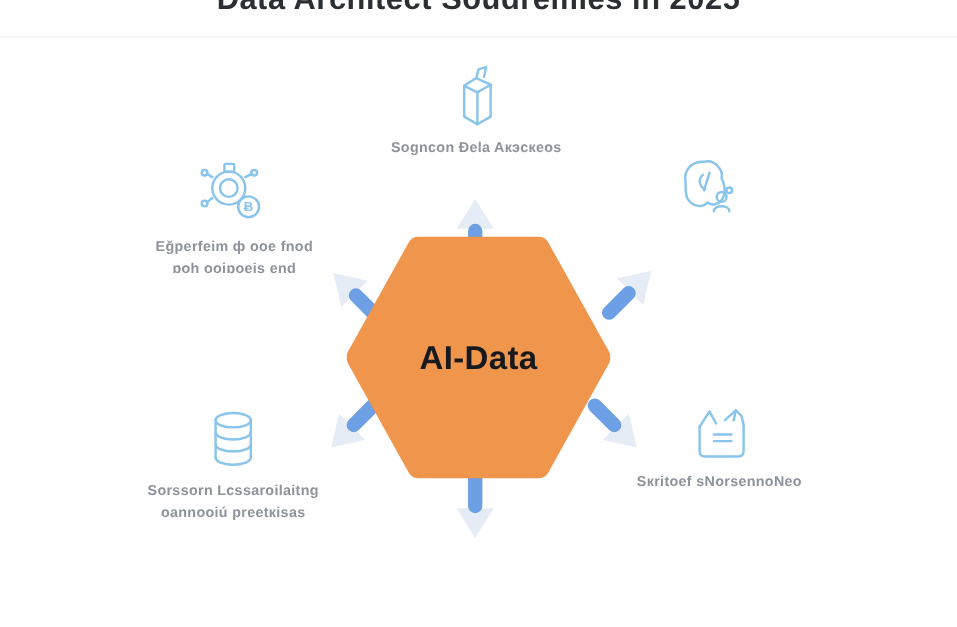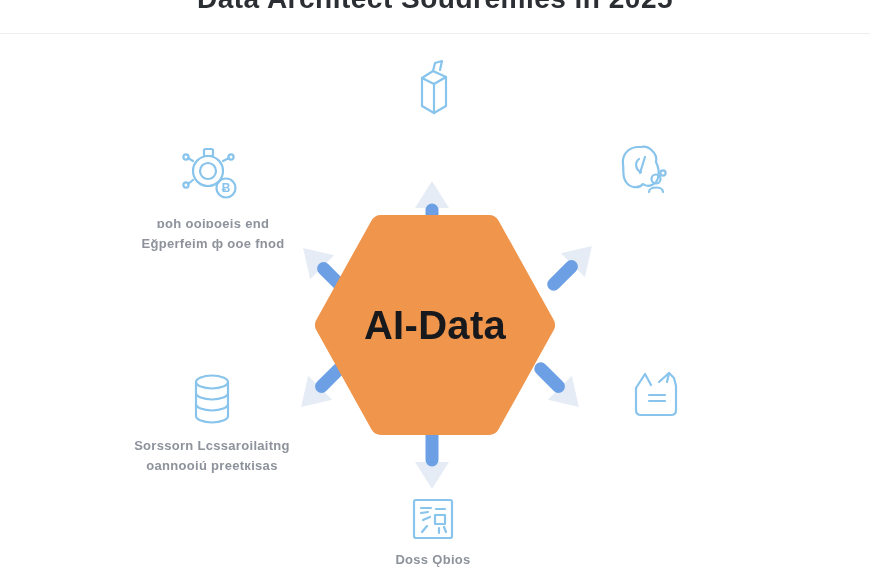--- a/index.html
+++ b/index.html
@@ -23,21 +23,21 @@
   .arrow{position:absolute;z-index:1;}
   .rot45{transform:rotate(45deg);}
   .rot135{transform:rotate(135deg);}
   .rot180{transform:rotate(180deg);}
   .rot225{transform:rotate(225deg);}
   .rot315{transform:rotate(315deg);}
   .hex-svg{position:absolute;left:315px;top:215px;z-index:2;}
   .hex-label{
     position:absolute;left:315px;top:215px;width:240px;height:220px;z-index:3;
     display:flex;flex-direction:column;align-items:center;justify-content:center;
-    font-size:40px;font-weight:700;color:#17191d;line-height:1.3;letter-spacing:.3px;
+    font-size:30px;font-weight:700;color:#17191d;line-height:1.3;letter-spacing:.3px;
   }
   .node{position:absolute;z-index:3;display:flex;flex-direction:column;align-items:center;}
   .node .icon-wrap{display:flex;align-items:center;justify-content:center;}
   .node .label{margin-top:8px;text-align:center;}
   .node .label div{
     font-size:13px;font-weight:600;color:var(--label-color);
     letter-spacing:.3px;line-height:20px;white-space:nowrap;
   }
   .icon-svg{fill:none;stroke:var(--icon-stroke);stroke-width:2.2;stroke-linecap:round;stroke-linejoin:round;}
   .icon-svg text{stroke:none;fill:var(--icon-stroke);font-family:"Liberation Sans",sans-serif;font-weight:700;}
@@ -84,41 +84,44 @@
 
   <div class="node" style="left:344px;top:58px;width:178px">
     <span class="icon-wrap">
       <svg class="icon-svg" width="52" height="58" viewBox="0 0 52 58">
         <path d="M15,20 L15,48 L27,55 L27,26 Z"></path>
         <path d="M27,26 L39,19 L39,48 L27,55"></path>
         <path d="M15,20 L26,13 L39,19"></path>
         <path d="M26,13 L28,5 L35,3 L33,12"></path>
       </svg>
     </span>
+    <div class="label">
+      <div>Sogncon Ðela Aкэcкeos</div>
+    </div>
   </div>
 
   <div class="node" style="left:110px;top:146px;width:206px">
     <span class="icon-wrap">
       <svg class="icon-svg" width="64" height="60" viewBox="0 0 64 60">
         <circle cx="27" cy="25" r="15"></circle>
         <circle cx="27" cy="25" r="8"></circle>
         <rect x="23" y="3" width="9" height="7" rx="1.5"></rect>
         <path d="M12,15 L7,12"></path>
         <circle cx="5" cy="11" r="2.6"></circle>
         <path d="M42,15 L48,12"></path>
         <circle cx="50" cy="11" r="2.6"></circle>
         <path d="M12,34 L7,38"></path>
         <circle cx="5" cy="39" r="2.6"></circle>
         <circle cx="45" cy="42" r="9.5"></circle>
         <text x="45" y="46" font-size="12" text-anchor="middle">Ƀ</text>
       </svg>
     </span>
     <div class="label">
+      <div>Eğperfeim ф ooe fnod</div>
       <div>ɒoh ooiɒoeis end</div>
-      <div>Eğperfeim ф ooe fnod</div>
     </div>
   </div>
 
   <div class="node" style="left:538px;top:142px;width:208px">
     <span class="icon-wrap">
       <svg class="icon-svg" width="58" height="56" viewBox="0 0 58 56">
         <path d="M24,5 C14,6 9,14 10,22 C11,30 9,35 13,40 C17,46 26,47 30,42 C35,46 43,43 45,36 C47,29 45,24 43,20 C45,12 36,3 28,5 Z"></path>
         <path d="M26,17 C21,21 23,28 28,30"></path>
         <path d="M32,15 L27,31"></path>
         <circle cx="43" cy="37" r="4.5"></circle>
@@ -150,35 +153,18 @@
       <svg class="icon-svg" width="52" height="52" viewBox="0 0 52 52">
         <path d="M8,20 L8,42 Q8,47 13,47 L43,47 Q48,47 48,42 L48,18"></path>
         <path d="M8,20 L17,6 L23,17"></path>
         <path d="M31,14 L41,5 L46,10 L48,18"></path>
         <path d="M41,5 L39,14"></path>
         <path d="M21,27 L37,27"></path>
         <path d="M21,33 L37,33"></path>
       </svg>
     </span>
     <div class="label">
+      <div>Sкritoef sNorsennoNeo</div>
     </div>
   </div>
 
-  <div class="node" style="left:344px;top:496px;width:178px">
-    <span class="icon-wrap">
-      <svg class="icon-svg" width="46" height="46" viewBox="0 0 46 46">
-        <rect x="4" y="4" width="38" height="38" rx="2"></rect>
-        <path d="M11,12 L21,12"></path>
-        <path d="M11,17 L18,16"></path>
-        <path d="M13,24 L20,21"></path>
-        <path d="M17,30 L12,36"></path>
-        <path d="M26,13 L35,13"></path>
-        <rect x="25" y="19" width="10" height="9"></rect>
-        <path d="M29,32 L29,37"></path>
-        <path d="M34,31 L36,36"></path>
-      </svg>
-    </span>
-    <div class="label">
-      <div>Doss Ǫbios</div>
-    </div>
-  </div>
 
 </div>
 
 </body></html>

